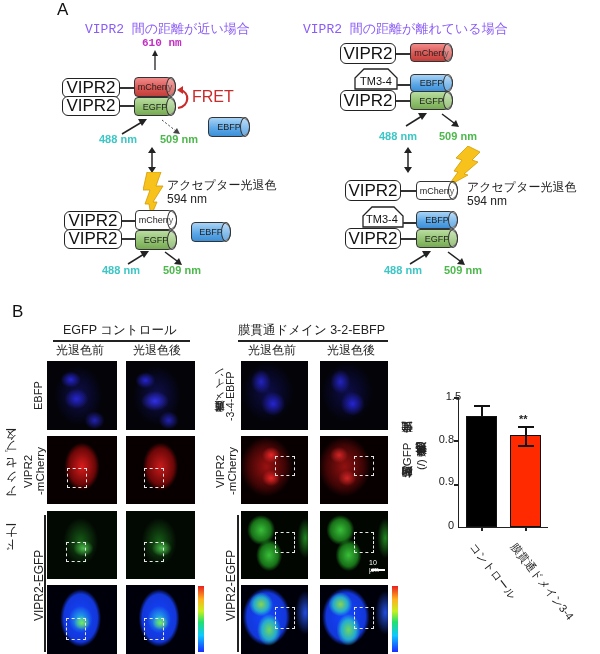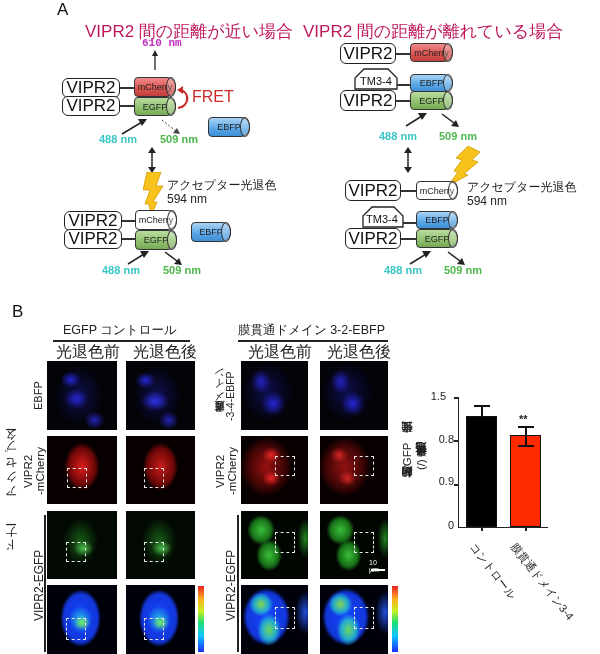--- a/index.html
+++ b/index.html
@@ -1,20 +1,20 @@
 <!DOCTYPE html>
 <html><head>
 <meta charset="utf-8">
 <style>
   * { box-sizing: border-box; margin: 0; padding: 0; }
   html, body { width: 600px; height: 654px; background: #ffffff; overflow: hidden; }
   body { position: relative; font-family: "Liberation Sans", "DejaVu Sans", sans-serif; color: #222; }
   .abs { position: absolute; }
   .panel-label { font-size: 17px; color: #111; }
-  .title { font-size: 17px; color: #be185d; white-space: nowrap; }
+  .title { font-size: 13px; color: #8b5cf6; white-space: nowrap; font-family: Liberation Mono, monospace; }
   .box { position: absolute; border: 1.5px solid #222; border-radius: 6px; background: #fff;
          font-size: 17px; display: flex; align-items: center; justify-content: center; color: #111; }
   .cyl { position: absolute; border: 1.2px solid #333; border-radius: 4px 9px 9px 4px;
          font-size: 9px; display: flex; align-items: center; justify-content: center; color: #222; overflow: visible; }
   .cyl::after { content: ""; position: absolute; right: -1px; top: -1px; bottom: -1px; width: 8px;
          border: 1.2px solid #333; border-radius: 50%; background: rgba(255,255,255,0.25); }
   .mcherry { background: linear-gradient(#f08a8a, #d9534f 60%, #c0403c); }
   .mcherry-off { background: #fff; }
   .egfp { background: linear-gradient(#b9dca0, #8fc06d 60%, #78aa55); }
   .ebfp { background: linear-gradient(#a9d3f5, #5aa6e6 60%, #3d8fd6); }
@@ -23,21 +23,21 @@
   .nm-cyan { color: #3cc6c6; }
   .nm-green { color: #4cb84c; }
   .nm-magenta { color: #c22fc2; font-family: Liberation Mono, monospace; }
   .jp { font-size: 12px; white-space: nowrap; color: #222; }
   .cell-img { position: absolute; background: #050505; overflow: hidden; }
   .roi { position: absolute; border: 1.5px dashed #e8e8e8; }
   .colorbar { position: absolute; background: linear-gradient(to top, #1a2cff, #10c8ff 25%, #20e070 45%, #c8f020 62%, #ffb020 80%, #e82020); }
   .vlabel { position: absolute; writing-mode: vertical-rl; transform: rotate(180deg); font-size: 11px; white-space: nowrap; color: #222; text-align: center; }
   .vline { position: absolute; width: 1.5px; background: #222; }
   .hline { position: absolute; height: 1.5px; background: #222; }
-  .subhead { position: absolute; font-size: 16px; color: #222; white-space: nowrap; }
+  .subhead { position: absolute; font-size: 12px; color: #222; white-space: nowrap; }
   .axis-tick-label { position: absolute; font-size: 11px; color: #222; text-align: right; width: 22px; }
   .bar { position: absolute; border: 1.2px solid #111; }
   .err { position: absolute; width: 1.5px; background: #111; }
   .errcap { position: absolute; height: 1.5px; background: #111; }
   .xtick { position: absolute; font-size: 11px; white-space: nowrap; transform-origin: left top; color: #222; }
   .bolt { position: absolute; }
 </style>
 </head>
 <body>
 
@@ -268,21 +268,21 @@
   <div class="roi" style="left:34px; top:22px; width:20px; height:22px;"></div>
 </div>
 <div class="colorbar" style="left:392px; top:586px; width:6px; height:66px;"></div>
 
 <div class="vlabel" style="left:400px; top:395px; height:140px; font-size:11.5px;">相対的なEGFP蛍光強度</div>
 <div class="vlabel" style="left:414px; top:395px; height:140px; font-size:11.5px;">(光退色後/光退色前)</div>
 
 <div class="axis-tick-label" style="left:432px; top:519px;">0</div>
 <div class="axis-tick-label" style="left:432px; top:475px;">0.9</div>
 <div class="axis-tick-label" style="left:432px; top:433px;">0.8</div>
-<div class="axis-tick-label" style="left:424px; top:390px;">1.5</div>
+<div class="axis-tick-label" style="left:439px; top:390px;">1.5</div>
 
 <div class="vline" style="left:458px; top:397px; height:131px; width:1.3px;"></div>
 <div class="hline" style="left:454px; top:397px; width:5px;"></div>
 <div class="hline" style="left:454px; top:440px; width:5px;"></div>
 <div class="hline" style="left:454px; top:484px; width:5px;"></div>
 <div class="hline" style="left:458px; top:527px; width:90px; height:1.3px;"></div>
 <div class="vline" style="left:481px; top:527px; height:4px;"></div>
 <div class="vline" style="left:525px; top:527px; height:4px;"></div>
 
 <div class="bar" style="left:466px; top:416px; width:31px; height:111px; background:#000;"></div>

